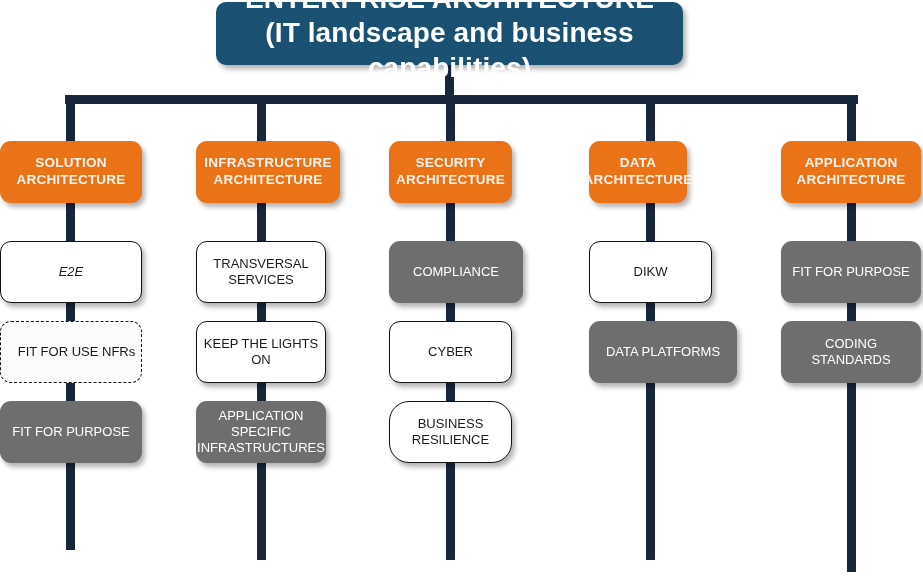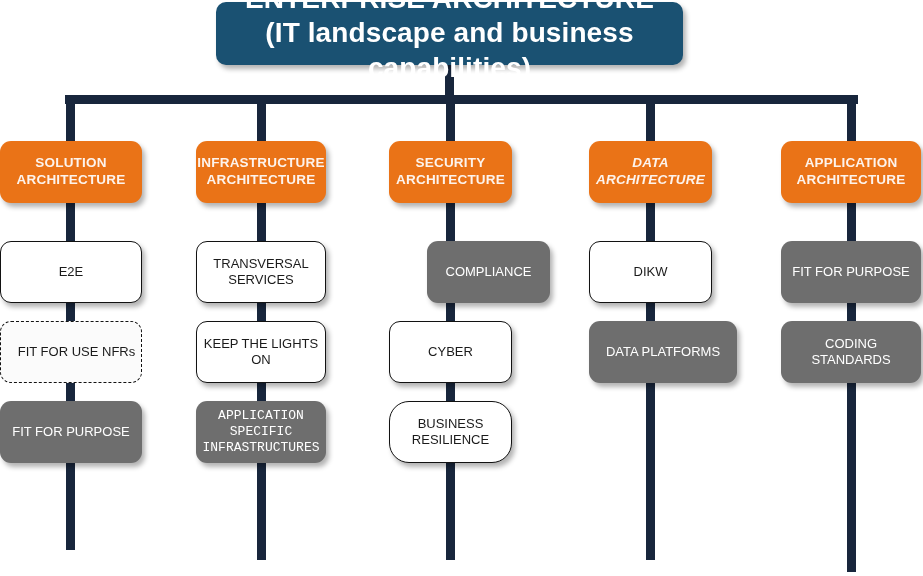--- a/index.html
+++ b/index.html
@@ -130,57 +130,57 @@
   <div class="conn conn-h" style="left:65px; top:95px; width:793px;"></div>
 
   <div class="title-box">
     <div class="title-text">ENTERPRISE ARCHITECTURE (IT landscape and business capabilities)</div>
   </div>
 
 <div class="conn conn-v" style="left: 66px; top: 95px; height: 455px;"></div>
     <div class="pillar-head" style="left: 0px; top: 141px; width: 142px;">
       <div class="pillar-head-text">SOLUTION ARCHITECTURE</div>
     </div>
-    <div class="node white" style="left: 0px; top: 241px; width: 142px;">
+    <div class="node white" style="left: 0px; top: 241px; width: 142px; font-style: italic;">
       <div class="node-text">E2E</div>
     </div>
     <div class="node dashed" style="left: 0px; top: 321px; width: 142px; padding-left: 16px;">
       <div class="node-text">FIT FOR USE NFRs</div>
     </div>
     <div class="node gray" style="left: 0px; top: 401px; width: 142px;">
       <div class="node-text">FIT FOR PURPOSE</div>
     </div>
     <div class="conn conn-v" style="left: 257px; top: 95px; height: 465px;"></div>
-    <div class="pillar-head" style="left: 196px; top: 141px; width: 130px;">
+    <div class="pillar-head" style="left: 196px; top: 141px; width: 144px;">
       <div class="pillar-head-text">INFRASTRUCTURE ARCHITECTURE</div>
     </div>
     <div class="node white" style="left: 196px; top: 241px; width: 130px;">
       <div class="node-text">TRANSVERSAL SERVICES</div>
     </div>
     <div class="node white" style="left: 196px; top: 321px; width: 130px;">
       <div class="node-text">KEEP THE LIGHTS ON</div>
     </div>
-    <div class="node gray" style="left: 196px; top: 401px; width: 130px; font-family: Liberation Mono, monospace;">
+    <div class="node gray" style="left: 196px; top: 401px; width: 130px;">
       <div class="node-text">APPLICATION SPECIFIC INFRASTRUCTURES</div>
     </div>
     <div class="conn conn-v" style="left: 446px; top: 95px; height: 465px;"></div>
     <div class="pillar-head" style="left: 389px; top: 141px; width: 123px;">
       <div class="pillar-head-text">SECURITY ARCHITECTURE</div>
     </div>
-    <div class="node gray" style="left: 389px; top: 241px; width: 123px; margin-left: 38px;">
+    <div class="node gray" style="left: 389px; top: 241px; width: 134px;">
       <div class="node-text">COMPLIANCE</div>
     </div>
     <div class="node white" style="left: 389px; top: 321px; width: 123px;">
       <div class="node-text">CYBER</div>
     </div>
     <div class="node white" style="left: 389px; top: 401px; width: 123px; border-radius: 20px;">
       <div class="node-text">BUSINESS RESILIENCE</div>
     </div>
     <div class="conn conn-v" style="left: 646px; top: 95px; height: 465px;"></div>
-    <div class="pillar-head" style="left: 589px; top: 141px; width: 123px; font-style: italic;">
+    <div class="pillar-head" style="left: 589px; top: 141px; width: 98px;">
       <div class="pillar-head-text">DATA ARCHITECTURE</div>
     </div>
     <div class="node white" style="left: 589px; top: 241px; width: 123px;">
       <div class="node-text">DIKW</div>
     </div>
     <div class="node gray" style="left: 589px; top: 321px; width: 148px;">
       <div class="node-text">DATA PLATFORMS</div>
     </div>
     <div class="conn conn-v" style="left: 847px; top: 95px; height: 477px;"></div>
     <div class="pillar-head" style="left: 781px; top: 141px; width: 140px;">

